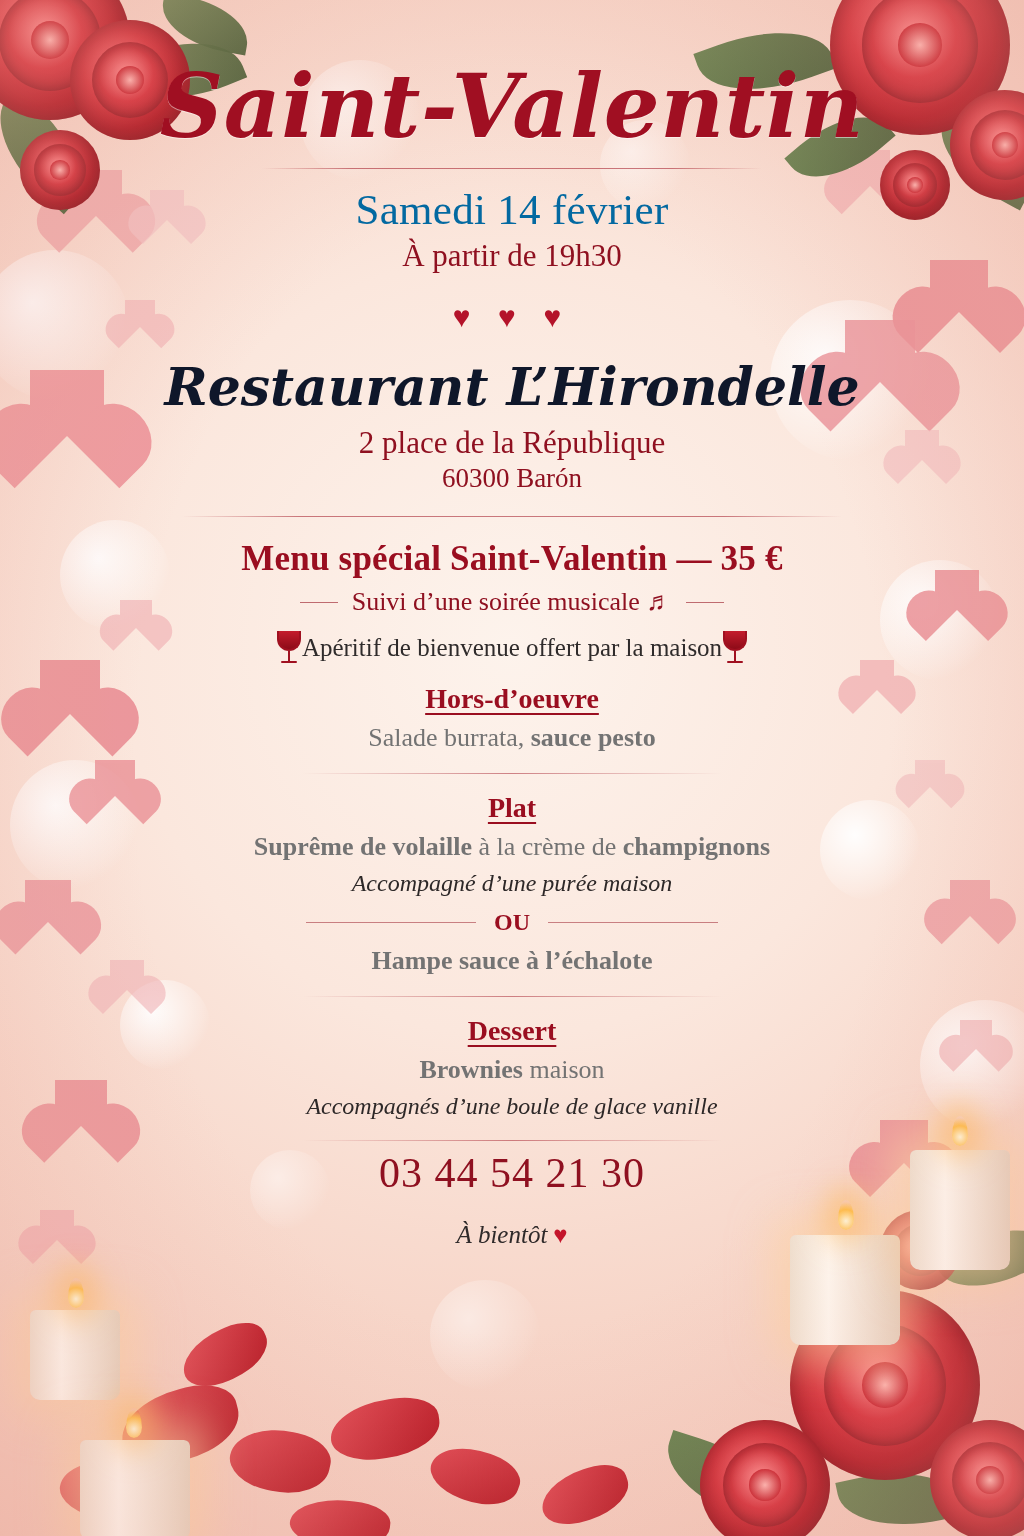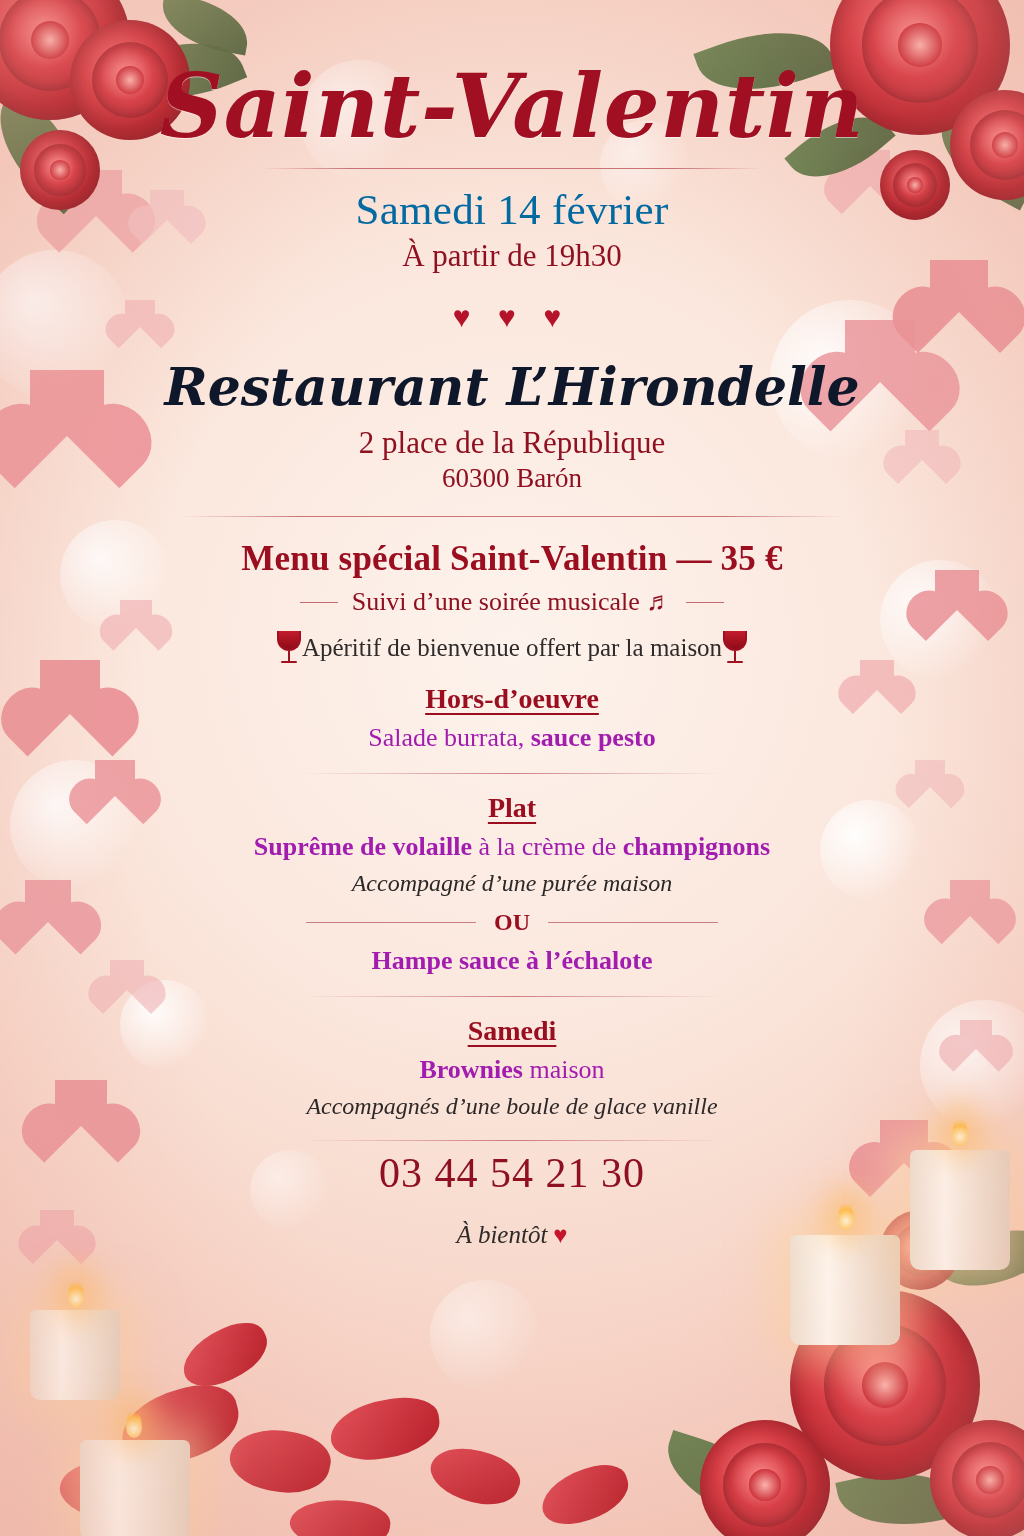--- a/index.html
+++ b/index.html
@@ -219,21 +219,21 @@
   .course { margin-top: 18px; }
   .course-name {
     font-weight: 700;
     font-size: 28px;
     color: #9a0e20;
     text-decoration: underline;
     text-underline-offset: 5px;
   }
   .dish {
     font-size: 26px;
-    color: #a21caf;
+    color: #737373;
     margin-top: 8px;
   }
   .dish .b { font-weight: 700; }
   .dish.small { font-size: 24px; font-style: italic; color: #2d2828; }
 
   .ou-row {
     display: flex; align-items: center; justify-content: center;
     gap: 18px; margin-top: 12px;
   }
   .ou-row .line { flex: 0 0 170px; height: 1px; background: rgba(150,20,34,.5); }
@@ -409,21 +409,21 @@
       <span class="line"></span>
     </div>
     <div class="dish" style="margin-top:10px;">
       <span class="b">Hampe sauce à l’échalote</span>
     </div>
   </div>
 
   <div class="sep"></div>
 
   <div class="course">
-    <div class="course-name">Samedi</div>
+    <div class="course-name">Dessert</div>
     <div class="dish">
       <span class="b">Brownies</span><span> maison</span>
     </div>
     <div class="dish small">Accompagnés d’une boule de glace vanille</div>
   </div>
 
   <div class="sep"></div>
 
 
   <div class="phone">03 44 54 21 30</div>

